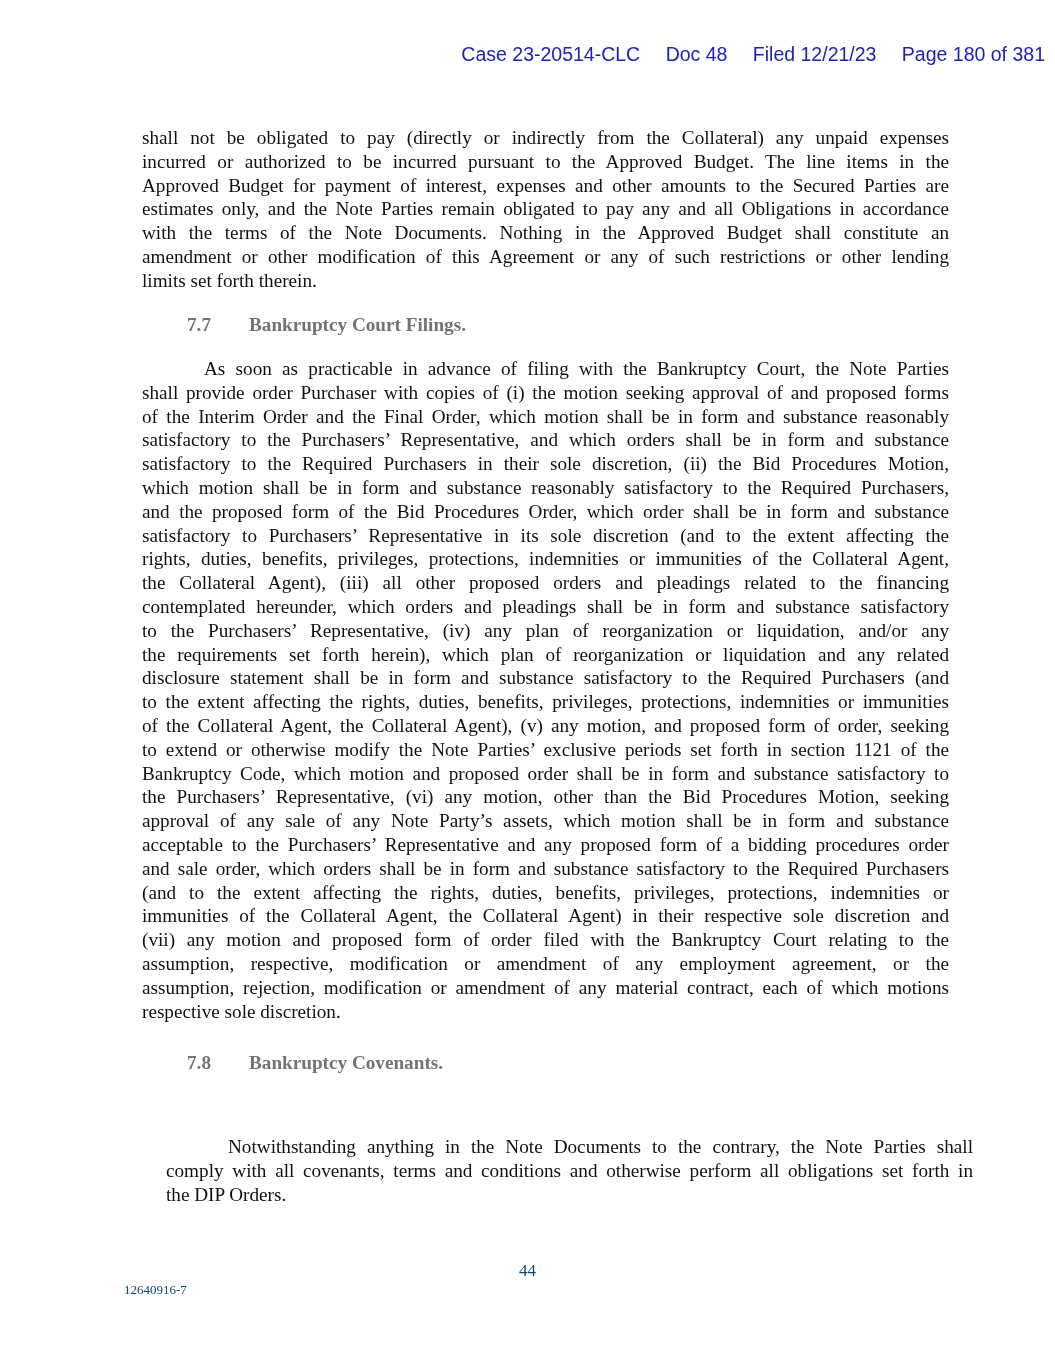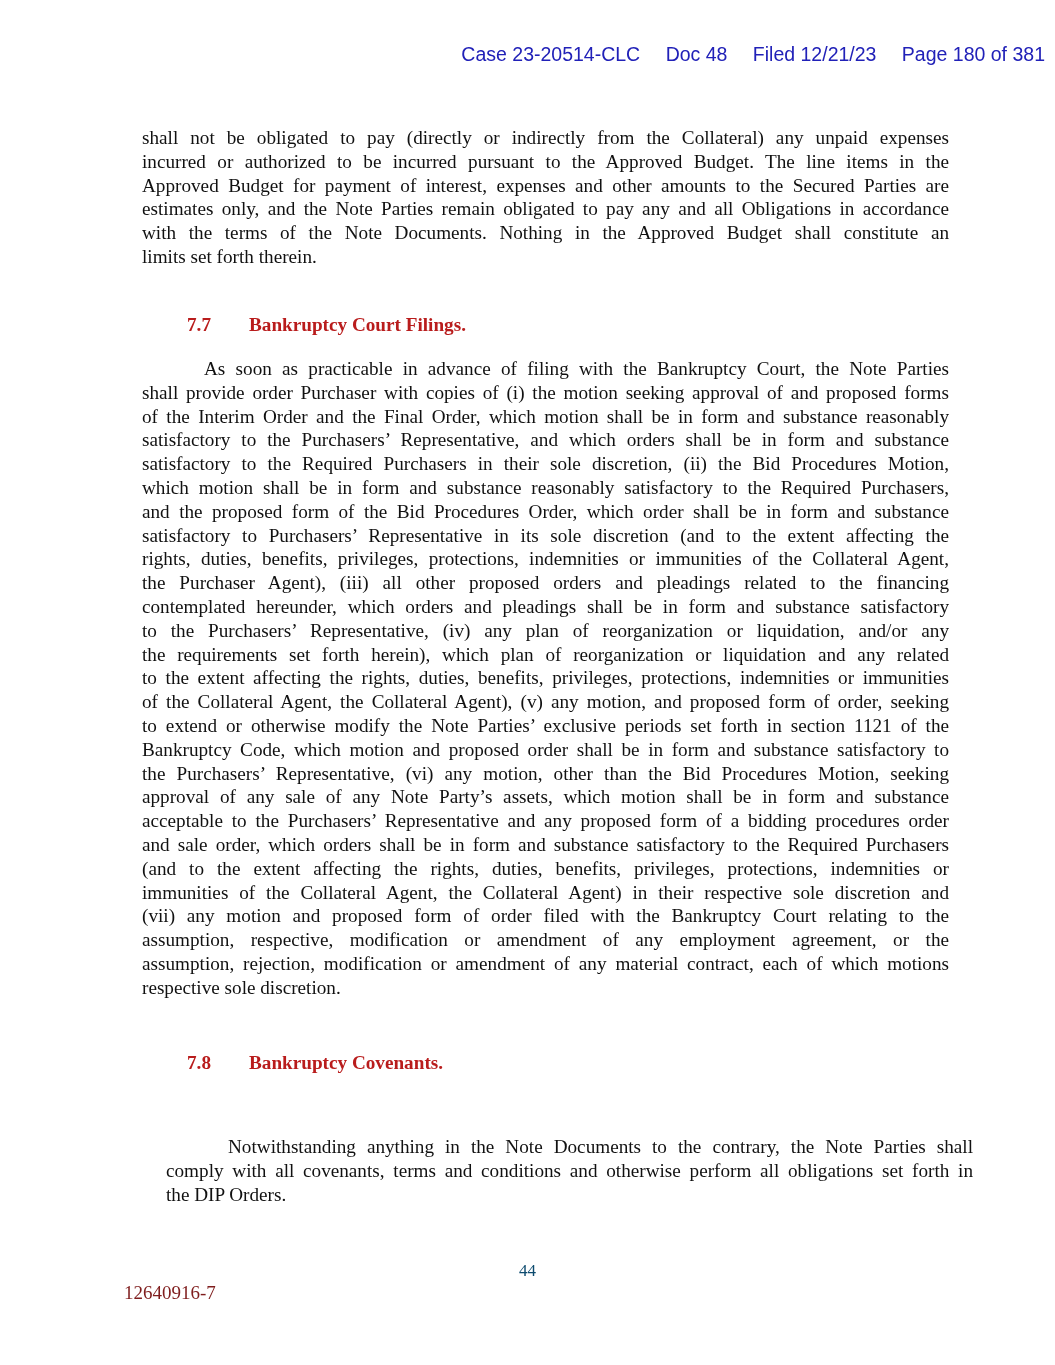--- a/index.html
+++ b/index.html
@@ -16,69 +16,71 @@
     font-family: "Liberation Serif", serif; font-size: 19.2px; color: #111;
   }
   .line {
     display: block; height: 23.8px; line-height: 23.8px; white-space: nowrap;
     text-align: justify; text-align-last: justify; overflow: visible;
   }
   .line.last { text-align-last: left; }
   .indent { padding-left: 62px; }
   .heading {
     position: absolute; left: 187px; font-family: "Liberation Serif", serif;
-    font-size: 19.2px; font-weight: bold; color: #b91c1c;
+    font-size: 19.2px; font-weight: bold; color: #737373;
   }
   .heading .num { display: inline-block; width: 62px; }
   .page-num {
     position: absolute; top: 1261px; left: 0; width: 1055px; text-align: center;
     font-family: "Liberation Serif", serif; font-size: 17px; color: #0c4a6e;
   }
   .doc-id {
     position: absolute; top: 1282px; left: 124px;
-    font-family: "Liberation Serif", serif; font-size: 19px; color: #7f1d1d;
+    font-family: "Liberation Serif", serif; font-size: 13px; color: #0c4a6e;
   }
 </style>
 </head>
 <body>
 
 <div class="header">
   <span>Case 23-20514-CLC</span>
   <span>Doc 48</span>
   <span>Filed 12/21/23</span>
   <span>Page 180 of 381</span>
 </div>
 
 <div class="body-text" style="top:126px;">
   <span class="line">shall not be obligated to pay (directly or indirectly from the Collateral) any unpaid expenses</span>
   <span class="line">incurred or authorized to be incurred pursuant to the Approved Budget.  The line items in the</span>
   <span class="line">Approved Budget for payment of interest, expenses and other amounts to the Secured Parties are</span>
   <span class="line">estimates only, and the Note Parties remain obligated to pay any and all Obligations in accordance</span>
   <span class="line">with the terms of the Note Documents.  Nothing in the Approved Budget shall constitute an</span>
+  <span class="line">amendment or other modification of this Agreement or any of such restrictions or other lending</span>
   <span class="line last">limits set forth therein.</span>
 </div>
 
 <div class="heading" style="top:314px;">
   <span class="num">7.7</span><span>Bankruptcy Court Filings.</span>
 </div>
 
 <div class="body-text" style="top:357px;">
   <span class="line indent">As soon as practicable in advance of filing with the Bankruptcy Court, the Note Parties</span>
   <span class="line">shall provide order Purchaser with copies of (i) the motion seeking approval of and proposed forms</span>
   <span class="line">of the Interim Order and the Final Order, which motion shall be in form and substance reasonably</span>
   <span class="line">satisfactory to the Purchasers’ Representative, and which orders shall be in form and substance</span>
   <span class="line">satisfactory to the Required Purchasers in their sole discretion, (ii) the Bid Procedures Motion,</span>
   <span class="line">which motion shall be in form and substance reasonably satisfactory to the Required Purchasers,</span>
   <span class="line">and the proposed form of the Bid Procedures Order, which order shall be in form and substance</span>
   <span class="line">satisfactory to Purchasers’ Representative in its sole discretion (and to the extent affecting the</span>
   <span class="line">rights, duties, benefits, privileges, protections, indemnities or immunities of the Collateral Agent,</span>
-  <span class="line">the Purchaser Agent), (iii) all other proposed orders and pleadings related to the financing</span>
+  <span class="line">the Collateral Agent), (iii) all other proposed orders and pleadings related to the financing</span>
   <span class="line">contemplated hereunder, which orders and pleadings shall be in form and substance satisfactory</span>
   <span class="line">to the Purchasers’ Representative, (iv) any plan of reorganization or liquidation, and/or any</span>
   <span class="line">the requirements set forth herein), which plan of reorganization or liquidation and any related</span>
+  <span class="line">disclosure statement shall be in form and substance satisfactory to the Required Purchasers (and</span>
   <span class="line">to the extent affecting the rights, duties, benefits, privileges, protections, indemnities or immunities</span>
   <span class="line">of the Collateral Agent, the Collateral Agent), (v) any motion, and proposed form of order, seeking</span>
   <span class="line">to extend or otherwise modify the Note Parties’ exclusive periods set forth in section 1121 of the</span>
   <span class="line">Bankruptcy Code, which motion and proposed order shall be in form and substance satisfactory to</span>
   <span class="line">the Purchasers’ Representative, (vi) any motion, other than the Bid Procedures Motion, seeking</span>
   <span class="line">approval of any sale of any Note Party’s assets, which motion shall be in form and substance</span>
   <span class="line">acceptable to the Purchasers’ Representative and any proposed form of a bidding procedures order</span>
   <span class="line">and sale order, which orders shall be in form and substance satisfactory to the Required Purchasers</span>
   <span class="line">(and to the extent affecting the rights, duties, benefits, privileges, protections, indemnities or</span>
   <span class="line">immunities of the Collateral Agent, the Collateral Agent) in their respective sole discretion and</span>

